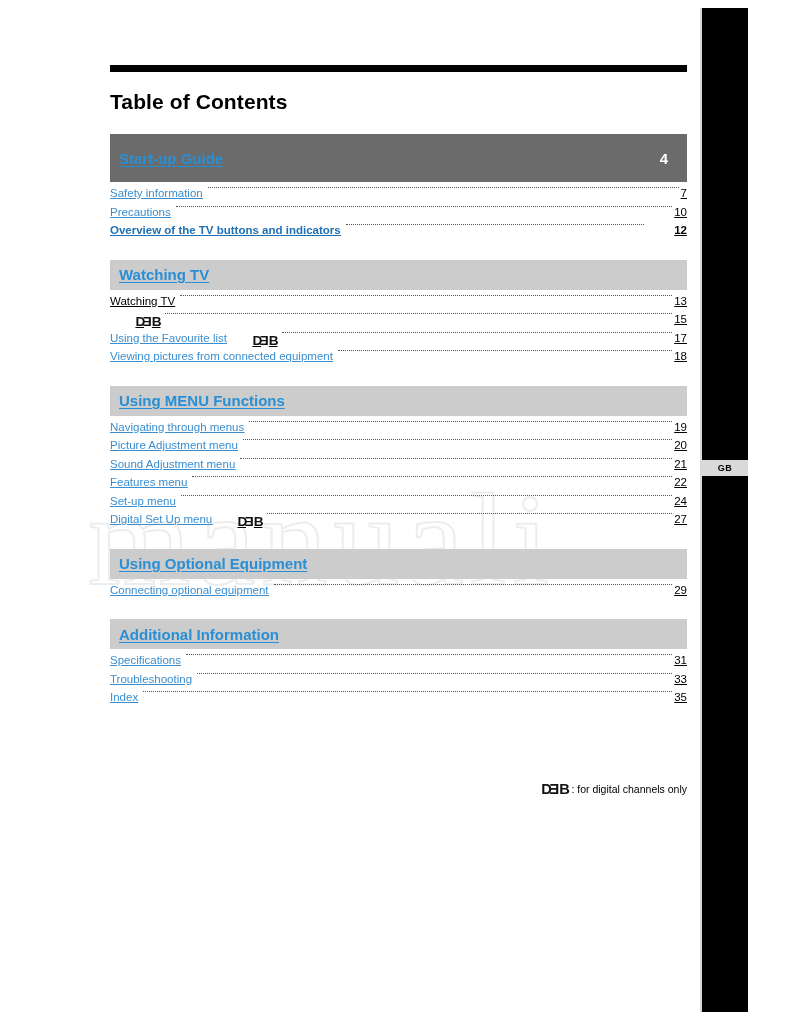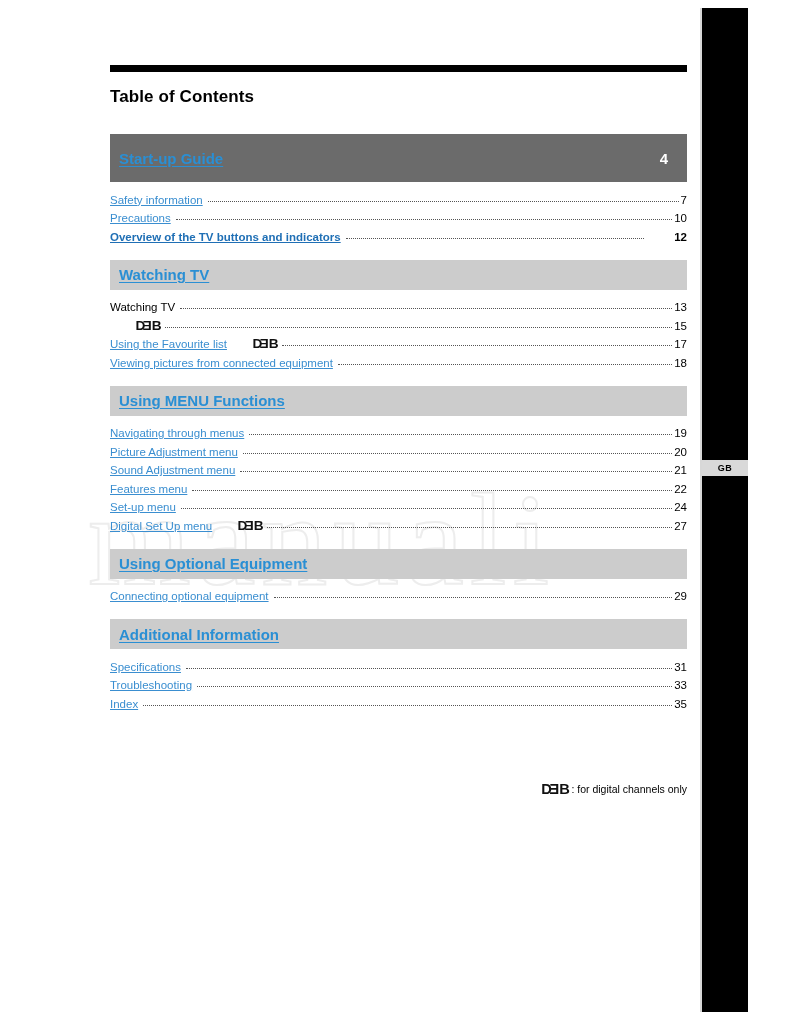--- a/index.html
+++ b/index.html
@@ -78,21 +78,21 @@
     top: 65px;
     width: 577px;
     height: 7px;
     background: #000000;
   }
 
   #page-title {
     position: absolute;
     left: 110px;
     top: 76px;
-    font-size: 17px;
+    font-size: 21px;
     font-weight: bold;
     color: #000;
     letter-spacing: .1px;
   }
 
   .toc {
     position: absolute;
     left: 110px;
     top: 134px;
     width: 577px;
@@ -122,24 +122,25 @@
     color: #ffffff;
     font-size: 15px;
     font-weight: bold;
     padding-right: 10px;
   }
 
   
   .entries { padding-top: 5px; }
   .entry {
     display: flex;
-    align-items: flex-end;
+    align-items: flex-start;
     height: 18.5px;
     font-size: 11.5px;
     white-space: nowrap;
+    text-decoration: underline;
   }
   .entry .label {
     color: #3a8ed0;
     text-decoration: underline;
     text-underline-offset: 1px;
     flex: 0 0 auto;
   }
   .entry.plain .label {
     color: #000000;
     text-decoration: none;

